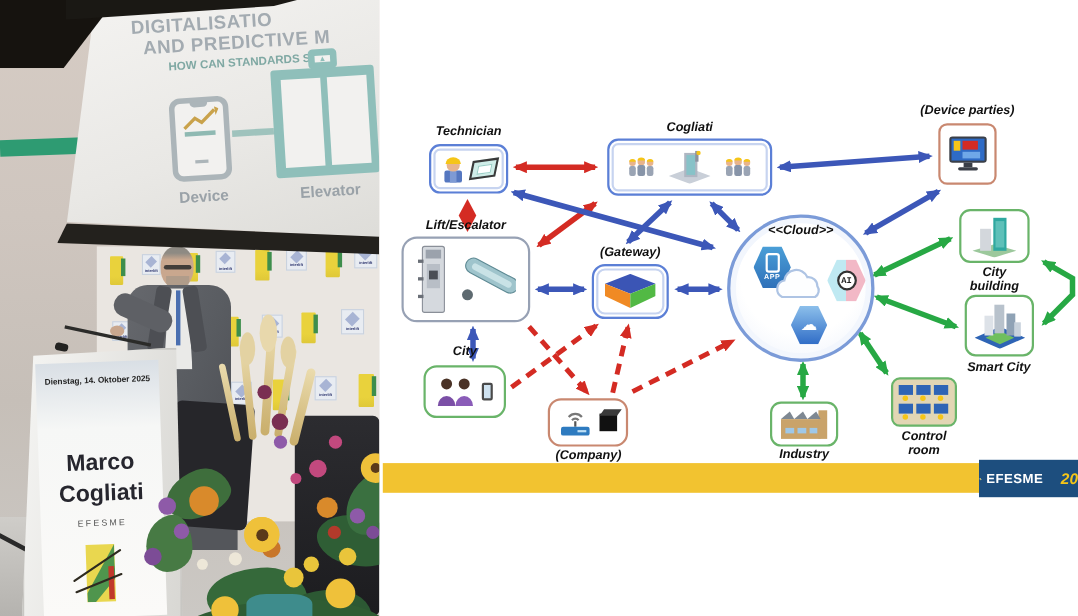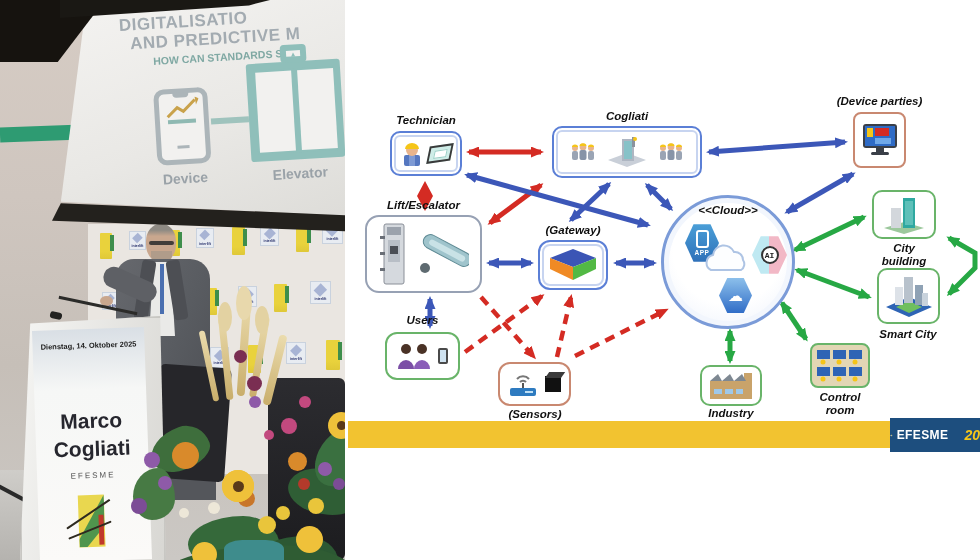--- a/index.html
+++ b/index.html
@@ -352,22 +352,22 @@
       <line x1="437" y1="303" x2="461" y2="339" stroke="#27A844" stroke-width="5" marker-start="url(#mg)" marker-end="url(#mg)"></line>
       <line x1="385" y1="331" x2="385" y2="361" stroke="#27A844" stroke-width="5" marker-start="url(#mg)" marker-end="url(#mg)"></line>
       <path d="M604,238 L630,253 L630,268 L604,294" fill="none" stroke="#27A844" stroke-width="5" marker-start="url(#mg)" marker-end="url(#mg)"></path>
     </svg>
 
     <div class="nlabel" style="left:45px;top:114px;width:72px;">Technician</div>
     <div class="nlabel" style="left:207px;top:110px;width:150px;">Cogliati</div>
     <div class="nlabel" style="left:472px;top:95px;width:125px;">(Device parties)</div>
     <div class="nlabel" style="left:10px;top:199px;width:137px;">Lift/Escalator</div>
     <div class="nlabel" style="left:188px;top:224px;width:80px;">(Gateway)</div>
-    <div class="nlabel" style="left:40px;top:314px;width:75px;">Users</div>
-    <div class="nlabel" style="left:150px;top:408px;width:80px;">(Sensors)</div>
+    <div class="nlabel" style="left:40px;top:314px;width:75px;">City</div>
+    <div class="nlabel" style="left:150px;top:408px;width:80px;">(Company)</div>
     <div class="nlabel" style="left:316px;top:204px;width:134px;z-index:4;">&lt;&lt;Cloud&gt;&gt;</div>
     <div class="nlabel" style="left:531px;top:242px;width:56px;">City building</div>
     <div class="nlabel" style="left:520px;top:328px;width:86px;">Smart City</div>
     <div class="nlabel" style="left:468px;top:391px;width:54px;">Control room</div>
     <div class="nlabel" style="left:350px;top:407px;width:72px;">Industry</div>
 
     <div class="node nb" style="left:45px;top:131px;width:72px;height:45px;">
       <svg width="22" height="26" viewBox="0 0 22 26">
         <rect x="3" y="14" width="16" height="11" rx="2" fill="#5577C0"></rect>
         <rect x="8" y="14" width="6" height="11" fill="#7E9AD4"></rect>

